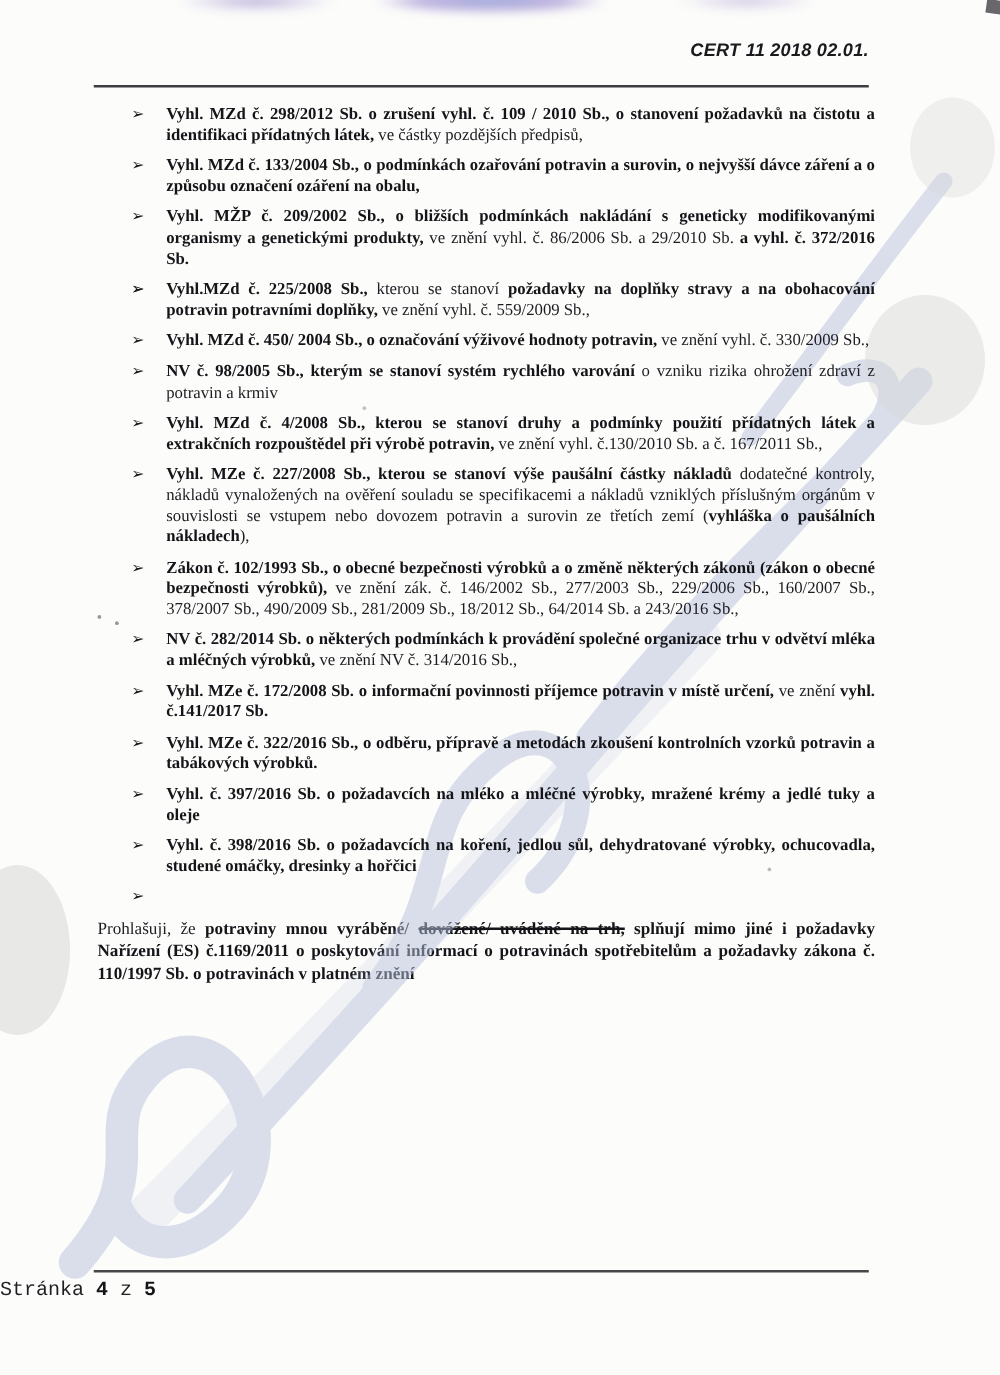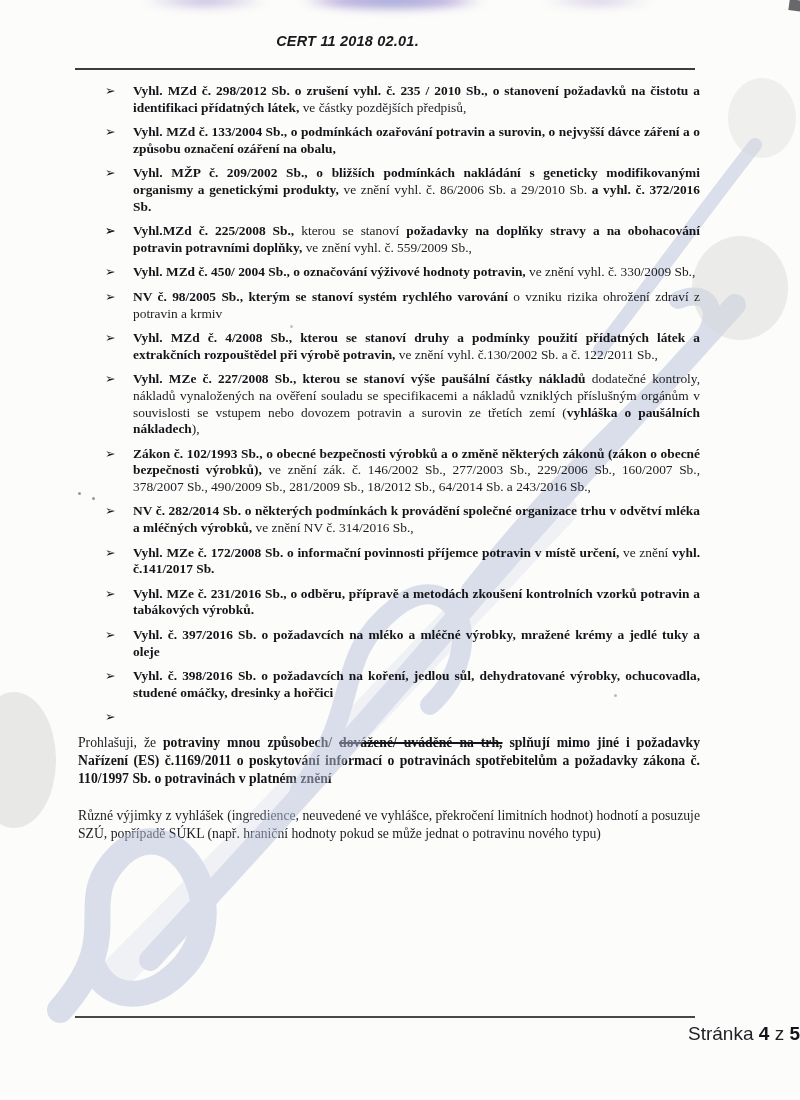--- a/index.html
+++ b/index.html
@@ -11,21 +11,21 @@
   
   .smudge{position:absolute;border-radius:50%;filter:blur(4px);pointer-events:none;}
   .smudge.s1{left:140px;top:-8px;width:130px;height:18px;background:radial-gradient(ellipse at center,#a79ad2 0%,rgba(167,154,210,0) 70%);opacity:.75;}
   .smudge.s2{left:300px;top:-9px;width:185px;height:20px;background:radial-gradient(ellipse at center,#8f9fd8 0%,#b4a6da 45%,rgba(180,166,218,0) 72%);opacity:.85;}
   .smudge.s3{left:540px;top:-7px;width:115px;height:16px;background:radial-gradient(ellipse at center,#b3a6d6 0%,rgba(179,166,214,0) 70%);opacity:.6;}
   .corner-mark{position:absolute;right:-3px;top:0px;width:14px;height:11px;background:#4c4c52;transform:rotate(8deg);opacity:.85;}
   .speck{position:absolute;width:3px;height:3px;border-radius:50%;background:#6d6d6d;opacity:.7;}
   .watermark{position:absolute;left:0;top:0;width:800px;height:1100px;pointer-events:none;}
   
   .doc-code{
-    margin:33px 105px 0 0;text-align:center;
+    margin:33px 105px 0 0;text-align:right;
     font-family:"Liberation Sans", sans-serif;font-style:italic;font-weight:bold;
     font-size:14.5px;letter-spacing:.2px;color:#1a1a1e;
   }
   .rule{height:2px;background:#3d3d3f;width:620px;margin-left:75px;}
   .rule.top{margin-top:19px;}
   
   .list{margin:13px 100px 0 105px;position:relative;}
   .item{
     position:relative;padding-left:28px;margin-bottom:8px;
     text-align:justify;font-size:13.4px;line-height:16.6px;
@@ -39,22 +39,22 @@
   
   .para{
     margin:0 100px 19px 78px;text-align:justify;
     font-size:13.7px;line-height:18px;
   }
   .para.first{margin-top:33px;}
   
   .footer{position:absolute;left:0;top:1016px;width:800px;}
   .footer .rule{background:#48484a;margin-bottom:5px;}
   .footer-text{
-    text-align:right;font-family:Liberation Sans, sans-serif;
-    font-size:19px;color:#1f1f24;
+    text-align:left;font-family:Liberation Mono, monospace;
+    font-size:16px;color:#1f1f24;
   }
 </style>
 </head>
 <body>
 
 <div class="page">
 
   <svg class="watermark" viewBox="0 0 800 1100" aria-hidden="true">
     <g fill="none" stroke-linecap="round" opacity="0.5">
       <path class="wm" stroke-width="26" d="M60,1010 C130,930 70,905 120,855 C175,805 235,905 185,965 C150,1005 110,1000 95,970" stroke="#b7c2dc"></path>
@@ -77,41 +77,40 @@
   <div class="corner-mark"></div>
   <div class="speck" style="left:78px;top:492px;"></div>
   <div class="speck" style="left:92px;top:497px;"></div>
   <div class="speck" style="left:290px;top:325px;opacity:.4;"></div>
   <div class="speck" style="left:614px;top:694px;opacity:.45;"></div>
 
   <div class="doc-code">CERT 11 2018 02.01.</div>
   <div class="rule top"></div>
 
   <div class="list" id="reg-list">
-      <div class="item"><span class="bullet">➢</span><span class="b">Vyhl. MZd č. 298/2012 Sb. o zrušení vyhl. č. 235 / 2010 Sb., o stanovení požadavků na čistotu a identifikaci přídatných látek, </span><span class="">ve částky pozdějších předpisů,</span></div>
+      <div class="item"><span class="bullet">➢</span><span class="b">Vyhl. MZd č. 298/2012 Sb. o zrušení vyhl. č. 109 / 2010 Sb., o stanovení požadavků na čistotu a identifikaci přídatných látek, </span><span class="">ve částky pozdějších předpisů,</span></div>
       <div class="item"><span class="bullet">➢</span><span class="b">Vyhl. MZd č. 133/2004 Sb., o podmínkách ozařování potravin a surovin, o nejvyšší dávce záření a o způsobu označení ozáření na obalu,</span></div>
       <div class="item"><span class="bullet">➢</span><span class="b">Vyhl. MŽP č. 209/2002 Sb., o bližších podmínkách nakládání s geneticky modifikovanými organismy a genetickými produkty, </span><span class="">ve znění vyhl. č. 86/2006 Sb. a 29/2010 Sb. </span><span class="b">a vyhl. č. 372/2016 Sb.</span></div>
       <div class="item"><span class="bullet">➢</span></div>
       <div class="item"><span class="bullet">➢</span><span class="b">Vyhl.MZd č. 225/2008 Sb., </span><span class="">kterou se stanoví </span><span class="b">požadavky na doplňky stravy a na obohacování potravin potravními doplňky, </span><span class="">ve znění vyhl. č. 559/2009 Sb.,</span></div>
       <div class="item"><span class="bullet">➢</span><span class="b">Vyhl. MZd č. 450/ 2004 Sb., o označování výživové hodnoty potravin, </span><span class="">ve znění vyhl. č. 330/2009 Sb.,</span></div>
       <div class="item"><span class="bullet">➢</span><span class="b">NV č. 98/2005 Sb., kterým se stanoví systém rychlého varování </span><span class="">o vzniku rizika ohrožení zdraví z potravin a krmiv</span></div>
-      <div class="item"><span class="bullet">➢</span><span class="b">Vyhl. MZd č. 4/2008 Sb., kterou se stanoví druhy a podmínky použití přídatných látek a extrakčních rozpouštědel při výrobě potravin, </span><span class="">ve znění vyhl. č.130/2002 Sb. a č. 122/2011 Sb.,</span></div>
+      <div class="item"><span class="bullet">➢</span><span class="b">Vyhl. MZd č. 4/2008 Sb., kterou se stanoví druhy a podmínky použití přídatných látek a extrakčních rozpouštědel při výrobě potravin, </span><span class="">ve znění vyhl. č.130/2010 Sb. a č. 167/2011 Sb.,</span></div>
       <div class="item"><span class="bullet">➢</span><span class="b">Vyhl. MZe č. 227/2008 Sb., kterou se stanoví výše paušální částky nákladů </span><span class="">dodatečné kontroly, nákladů vynaložených na ověření souladu se specifikacemi a nákladů vzniklých příslušným orgánům v souvislosti se vstupem nebo dovozem potravin a surovin ze třetích zemí (</span><span class="b">vyhláška o paušálních nákladech</span><span class="">),</span></div>
       <div class="item"><span class="bullet">➢</span><span class="b">Zákon č. 102/1993 Sb., o obecné bezpečnosti výrobků a o změně některých zákonů (zákon o obecné bezpečnosti výrobků), </span><span class="">ve znění zák. č. 146/2002 Sb., 277/2003 Sb., 229/2006 Sb., 160/2007 Sb., 378/2007 Sb., 490/2009 Sb., 281/2009 Sb., 18/2012 Sb., 64/2014 Sb. a 243/2016 Sb.,</span></div>
       <div class="item"><span class="bullet">➢</span><span class="b">NV č. 282/2014 Sb. o některých podmínkách k provádění společné organizace trhu v odvětví mléka a mléčných výrobků, </span><span class="">ve znění NV č. 314/2016 Sb.,</span></div>
       <div class="item"><span class="bullet">➢</span><span class="b">Vyhl. MZe č. 172/2008 Sb. o informační povinnosti příjemce potravin v místě určení, </span><span class="">ve znění </span><span class="b">vyhl. č.141/2017 Sb.</span></div>
-      <div class="item"><span class="bullet">➢</span><span class="b">Vyhl. MZe č. 231/2016 Sb., o odběru, přípravě a metodách zkoušení kontrolních vzorků potravin a tabákových výrobků.</span></div>
+      <div class="item"><span class="bullet">➢</span><span class="b">Vyhl. MZe č. 322/2016 Sb., o odběru, přípravě a metodách zkoušení kontrolních vzorků potravin a tabákových výrobků.</span></div>
       <div class="item"><span class="bullet">➢</span><span class="b">Vyhl. č. 397/2016 Sb. o požadavcích na mléko a mléčné výrobky, mražené krémy a jedlé tuky a oleje</span></div>
       <div class="item"><span class="bullet">➢</span><span class="b">Vyhl. č. 398/2016 Sb. o požadavcích na koření, jedlou sůl, dehydratované výrobky, ochucovadla, studené omáčky, dresinky a hořčici</span></div>
       <div class="item"><span class="bullet">➢</span></div>
     </div>
 
   <div id="paragraphs">
-      <div class="para first"><span class="">Prohlašuji, že </span><span class="b">potraviny mnou způsobech/ </span><span class="b strike">dovážené/ uváděné na trh,</span><span class="b"> splňují mimo jiné i požadavky Nařízení (ES) č.1169/2011 o poskytování informací o potravinách spotřebitelům a požadavky zákona č. 110/1997 Sb. o potravinách v platném znění</span></div>
-      <div class="para"><span class="">Různé výjimky z vyhlášek (ingredience, neuvedené ve vyhlášce, překročení limitních hodnot) hodnotí a posuzuje SZÚ, popřípadě SÚKL (např. hraniční hodnoty pokud se může jednat o potravinu nového typu)</span></div>
+      <div class="para first"><span class="">Prohlašuji, že </span><span class="b">potraviny mnou vyráběné/ </span><span class="b strike">dovážené/ uváděné na trh,</span><span class="b"> splňují mimo jiné i požadavky Nařízení (ES) č.1169/2011 o poskytování informací o potravinách spotřebitelům a požadavky zákona č. 110/1997 Sb. o potravinách v platném znění</span></div>
     </div>
 
   <div class="footer">
     <div class="rule"></div>
     <div class="footer-text" id="footer-text"><span class="">Stránka </span><span class="b">4</span><span class=""> z </span><span class="b">5</span></div>
   </div>
 
 </div>
 
 </body></html>

